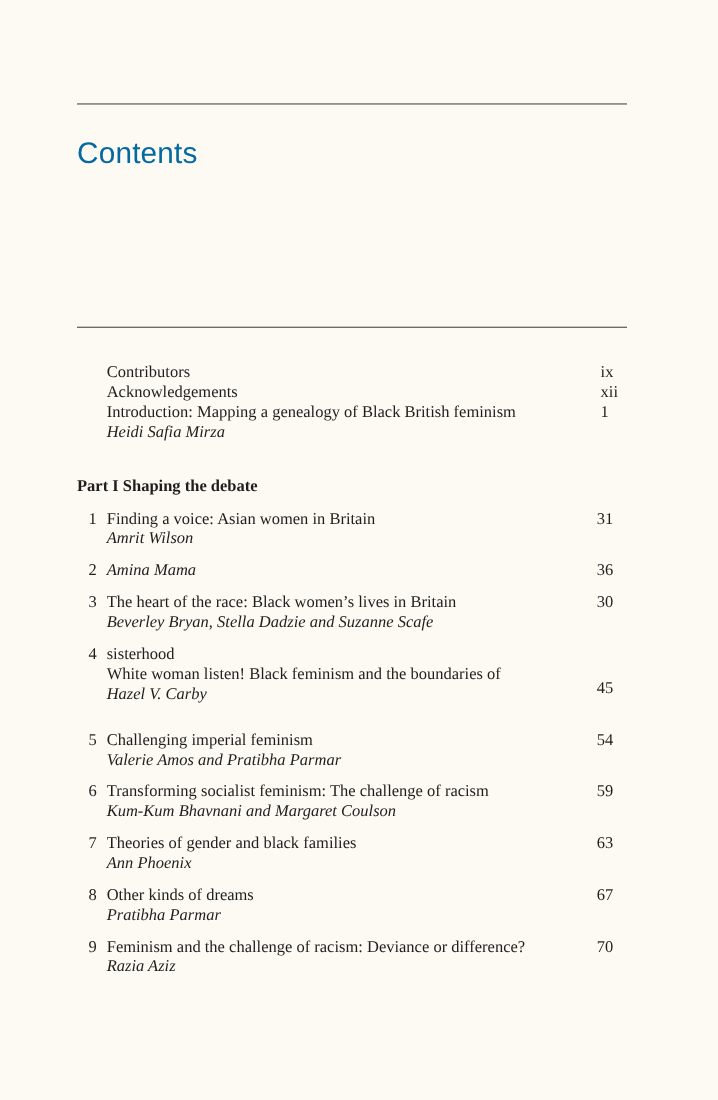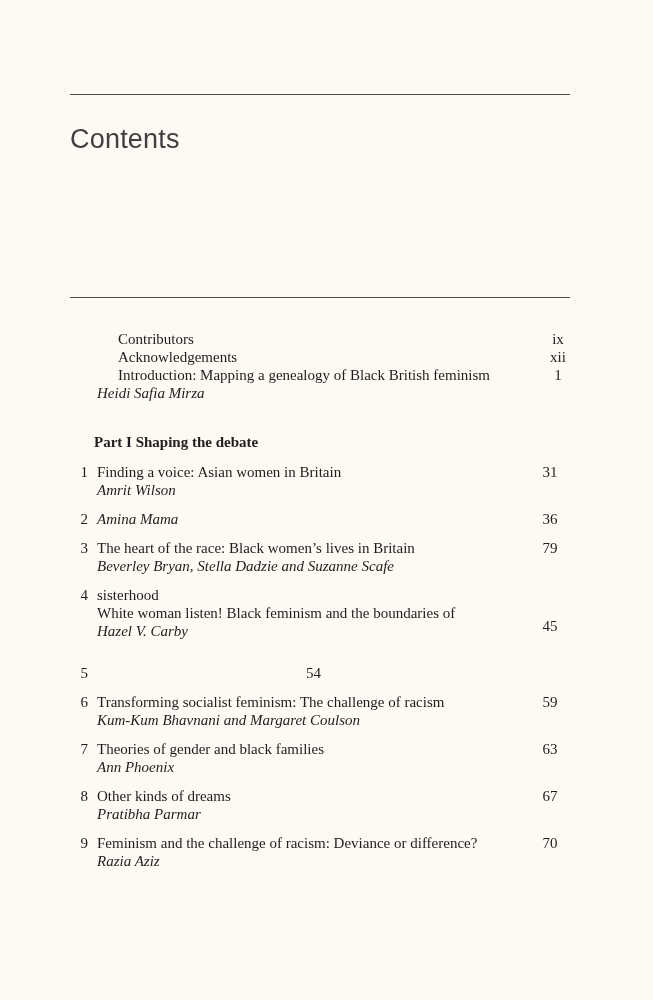--- a/index.html
+++ b/index.html
@@ -24,21 +24,21 @@
     #rule-top { top: 94px; }
     #rule-mid { top: 297px; }
 
     .heading {
       position: absolute;
       left: 70px;
       top: 106px;
       font-family: "Liberation Sans", sans-serif;
       font-size: 27px;
       font-weight: normal;
-      color: #404040;
+      color: #0369a1;
       letter-spacing: 0.2px;
     }
 
     .toc {
       position: absolute;
       left: 70px;
       width: 500px;
       font-family: "Liberation Serif", serif;
       font-size: 15px;
       line-height: 18px;
@@ -46,37 +46,35 @@
 
     .front {
       top: 330px;
       left: 97px;
       width: 473px;
     }
     .front-row {
       display: flex;
       justify-content: space-between;
       align-items: baseline;
-      margin-left: 21px;
     }
     .front-row .title { flex: 1; }
-    .front-row .page { text-align: center; min-width: 24px; }
+    .front-row .page { text-align: left; min-width: 24px; }
     .author {
       font-style: italic;
       display: block;
     }
 
     .part-title {
       position: absolute;
       left: 70px;
       top: 434px;
       font-family: "Liberation Serif", serif;
       font-size: 15px;
       font-weight: bold;
-      margin-left: 24px;
     }
 
     .chapters {
       top: 463px;
     }
     .chapter {
       display: grid;
       grid-template-columns: 27px 1fr 40px;
       margin-bottom: 11px;
     }
@@ -143,35 +141,39 @@
     </span>
     <span class="page">36</span>
   </div>
 
   <div class="chapter">
     <span class="num">3</span>
     <span class="body">
       <span>The heart of the race: Black women’s lives in Britain</span>
       <span class="author">Beverley Bryan, Stella Dadzie and Suzanne Scafe</span>
     </span>
-    <span class="page">79</span>
+    <span class="page">30</span>
   </div>
 
   <div class="chapter multiline">
     <span class="num">4</span>
     <span class="body">
       <span style="display:block">sisterhood</span>
       <span style="display:block">White woman listen! Black feminism and the boundaries of</span>
       <span class="author">Hazel V. Carby</span>
     </span>
     <span class="page">45</span>
   </div>
 
   <div class="chapter">
     <span class="num">5</span>
+    <span class="body">
+      <span>Challenging imperial feminism</span>
+      <span class="author">Valerie Amos and Pratibha Parmar</span>
+    </span>
     <span class="page">54</span>
   </div>
 
   <div class="chapter">
     <span class="num">6</span>
     <span class="body">
       <span>Transforming socialist feminism: The challenge of racism</span>
       <span class="author">Kum-Kum Bhavnani and Margaret Coulson</span>
     </span>
     <span class="page">59</span>

